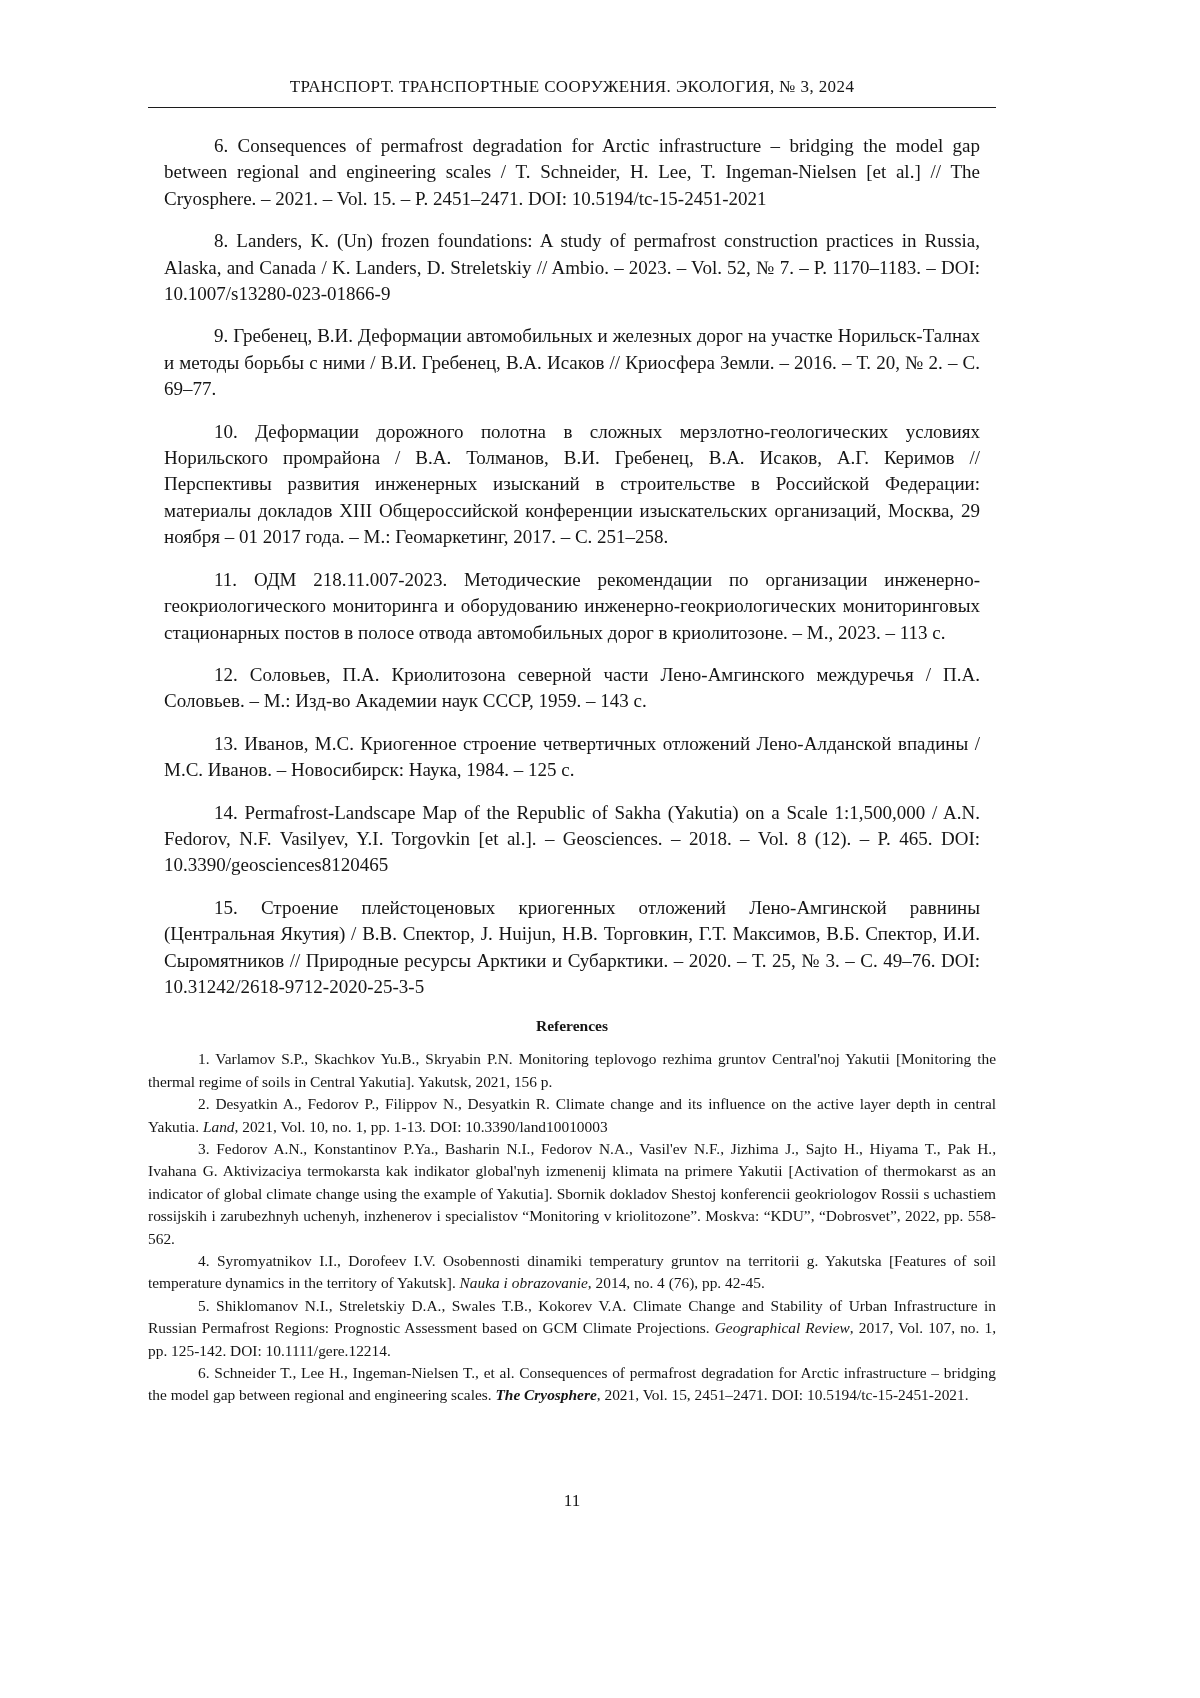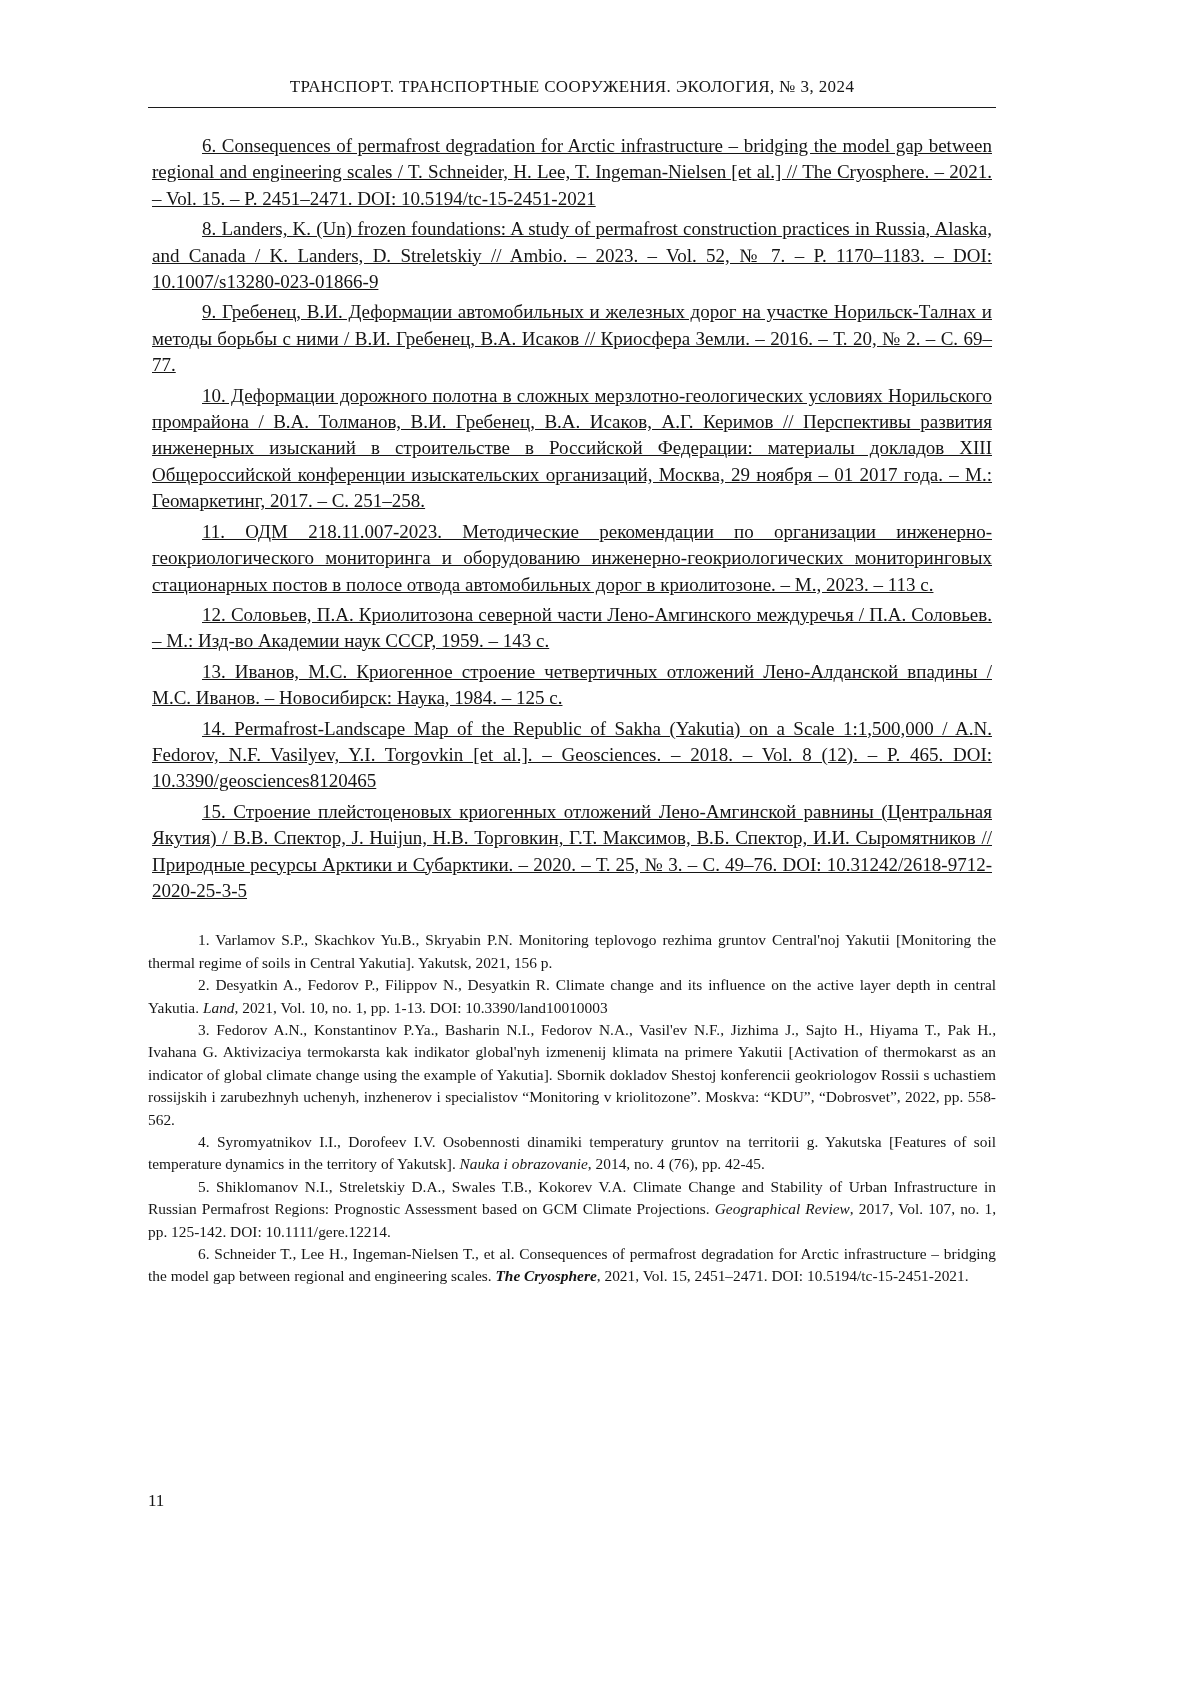--- a/index.html
+++ b/index.html
@@ -34,47 +34,46 @@
     letter-spacing: 0.4px;
     white-space: nowrap;
   }
   .bibliography {
     margin-top: 25px;
     font-size: 19px;
     line-height: 26.4px;
     text-align: justify;
   }
   .bibliography p {
-    margin: 4px;
+    margin: 16px;
     text-indent: 50px;
-    text-decoration: underline;
   }
   .references-heading {
     margin-top: 14px;
     text-align: center;
     font-weight: bold;
     font-size: 15.5px;
     line-height: 20px;
   }
   .references {
-    margin-top: 25px;
+    margin-top: 12px;
     font-size: 15.4px;
     line-height: 22.4px;
     text-align: justify;
   }
   .references p {
     margin: 0;
     text-indent: 50px;
   }
   .page-number {
     position: absolute;
     top: 1490px;
     left: 148px;
     width: 848px;
-    text-align: left;
+    text-align: center;
     font-size: 17px;
     line-height: 22px;
   }
 </style>
 </head>
 <body>
 
 <div class="page">
   <div class="content">
 
@@ -87,20 +86,21 @@
         <p>8. Landers, K. (Un) frozen foundations: A study of permafrost construction practices in Russia, Alaska, and Canada / K. Landers, D. Streletskiy // Ambio. – 2023. – Vol. 52, № 7. – P. 1170–1183. – DOI: 10.1007/s13280-023-01866-9</p>
         <p>9. Гребенец, В.И. Деформации автомобильных и железных дорог на участке Норильск-Талнах и методы борьбы с ними / В.И. Гребенец, В.А. Исаков // Криосфера Земли. – 2016. – Т. 20, № 2. – С. 69–77.</p>
         <p>10. Деформации дорожного полотна в сложных мерзлотно-геологических условиях Норильского промрайона / В.А. Толманов, В.И. Гребенец, В.А. Исаков, А.Г. Керимов // Перспективы развития инженерных изысканий в строительстве в Российской Федерации: материалы докладов XIII Общероссийской конференции изыскательских организаций, Москва, 29 ноября – 01 2017 года. – М.: Геомаркетинг, 2017. – С. 251–258.</p>
         <p>11. ОДМ 218.11.007-2023. Методические рекомендации по организации инженерно-геокриологического мониторинга и оборудованию инженерно-геокриологических мониторинговых стационарных постов в полосе отвода автомобильных дорог в криолитозоне. – М., 2023. – 113 с.</p>
         <p>12. Соловьев, П.А. Криолитозона северной части Лено-Амгинского междуречья / П.А. Соловьев. – М.: Изд-во Академии наук СССР, 1959. – 143 с.</p>
         <p>13. Иванов, М.С. Криогенное строение четвертичных отложений Лено-Алданской впадины / М.С. Иванов. – Новосибирск: Наука, 1984. – 125 с.</p>
         <p>14. Permafrost-Landscape Map of the Republic of Sakha (Yakutia) on a Scale 1:1,500,000 / A.N. Fedorov, N.F. Vasilyev, Y.I. Torgovkin [et al.]. – Geosciences. – 2018. – Vol. 8 (12). – P. 465. DOI: 10.3390/geosciences8120465</p>
         <p>15. Строение плейстоценовых криогенных отложений Лено-Амгинской равнины (Центральная Якутия) / В.В. Спектор, J. Huijun, Н.В. Торговкин, Г.Т. Максимов, В.Б. Спектор, И.И. Сыромятников // Природные ресурсы Арктики и Субарктики. – 2020. – Т. 25, № 3. – С. 49–76. DOI: 10.31242/2618-9712-2020-25-3-5</p>
       </div>
 
+    <div class="references-heading">References</div>
 
     <div class="references">
         <p><span>1. Varlamov S.P., Skachkov Yu.B., Skryabin P.N. Monitoring teplovogo rezhima gruntov Central'noj Yakutii [Monitoring the thermal regime of soils in Central Yakutia]. Yakutsk, 2021, 156 p.</span></p>
         <p><span>2. Desyatkin A., Fedorov P., Filippov N., Desyatkin R. Climate change and its influence on the active layer depth in central Yakutia. </span><span style="font-style: italic;">Land</span><span>, 2021, Vol. 10, no. 1, pp. 1-13. DOI: 10.3390/land10010003</span></p>
         <p><span>3. Fedorov A.N., Konstantinov P.Ya., Basharin N.I., Fedorov N.A., Vasil'ev N.F., Jizhima J., Sajto H., Hiyama T., Pak H., Ivahana G. Aktivizaciya termokarsta kak indikator global'nyh izmenenij klimata na primere Yakutii [Activation of thermokarst as an indicator of global climate change using the example of Yakutia]. Sbornik dokladov Shestoj konferencii geokriologov Rossii s uchastiem rossijskih i zarubezhnyh uchenyh, inzhenerov i specialistov “Monitoring v kriolitozone”. Moskva: “KDU”, “Dobrosvet”, 2022, pp. 558-562.</span></p>
         <p><span>4. Syromyatnikov I.I., Dorofeev I.V. Osobennosti dinamiki temperatury gruntov na territorii g. Yakutska [Features of soil temperature dynamics in the territory of Yakutsk]. </span><span style="font-style: italic;">Nauka i obrazovanie</span><span>, 2014, no. 4 (76), pp. 42-45.</span></p>
         <p><span>5. Shiklomanov N.I., Streletskiy D.A., Swales T.B., Kokorev V.A. Climate Change and Stability of Urban Infrastructure in Russian Permafrost Regions: Prognostic Assessment based on GCM Climate Projections. </span><span style="font-style: italic;">Geographical Review</span><span>, 2017, Vol. 107, no. 1, pp. 125-142. DOI: 10.1111/gere.12214.</span></p>
         <p><span>6. Schneider T., Lee H., Ingeman-Nielsen T., et al. Consequences of permafrost degradation for Arctic infrastructure – bridging the model gap between regional and engineering scales. </span><span style="font-style: italic; font-weight: bold;">The Cryosphere</span><span>, 2021, Vol. 15, 2451–2471. DOI: 10.5194/tc-15-2451-2021.</span></p>
       </div>
 

